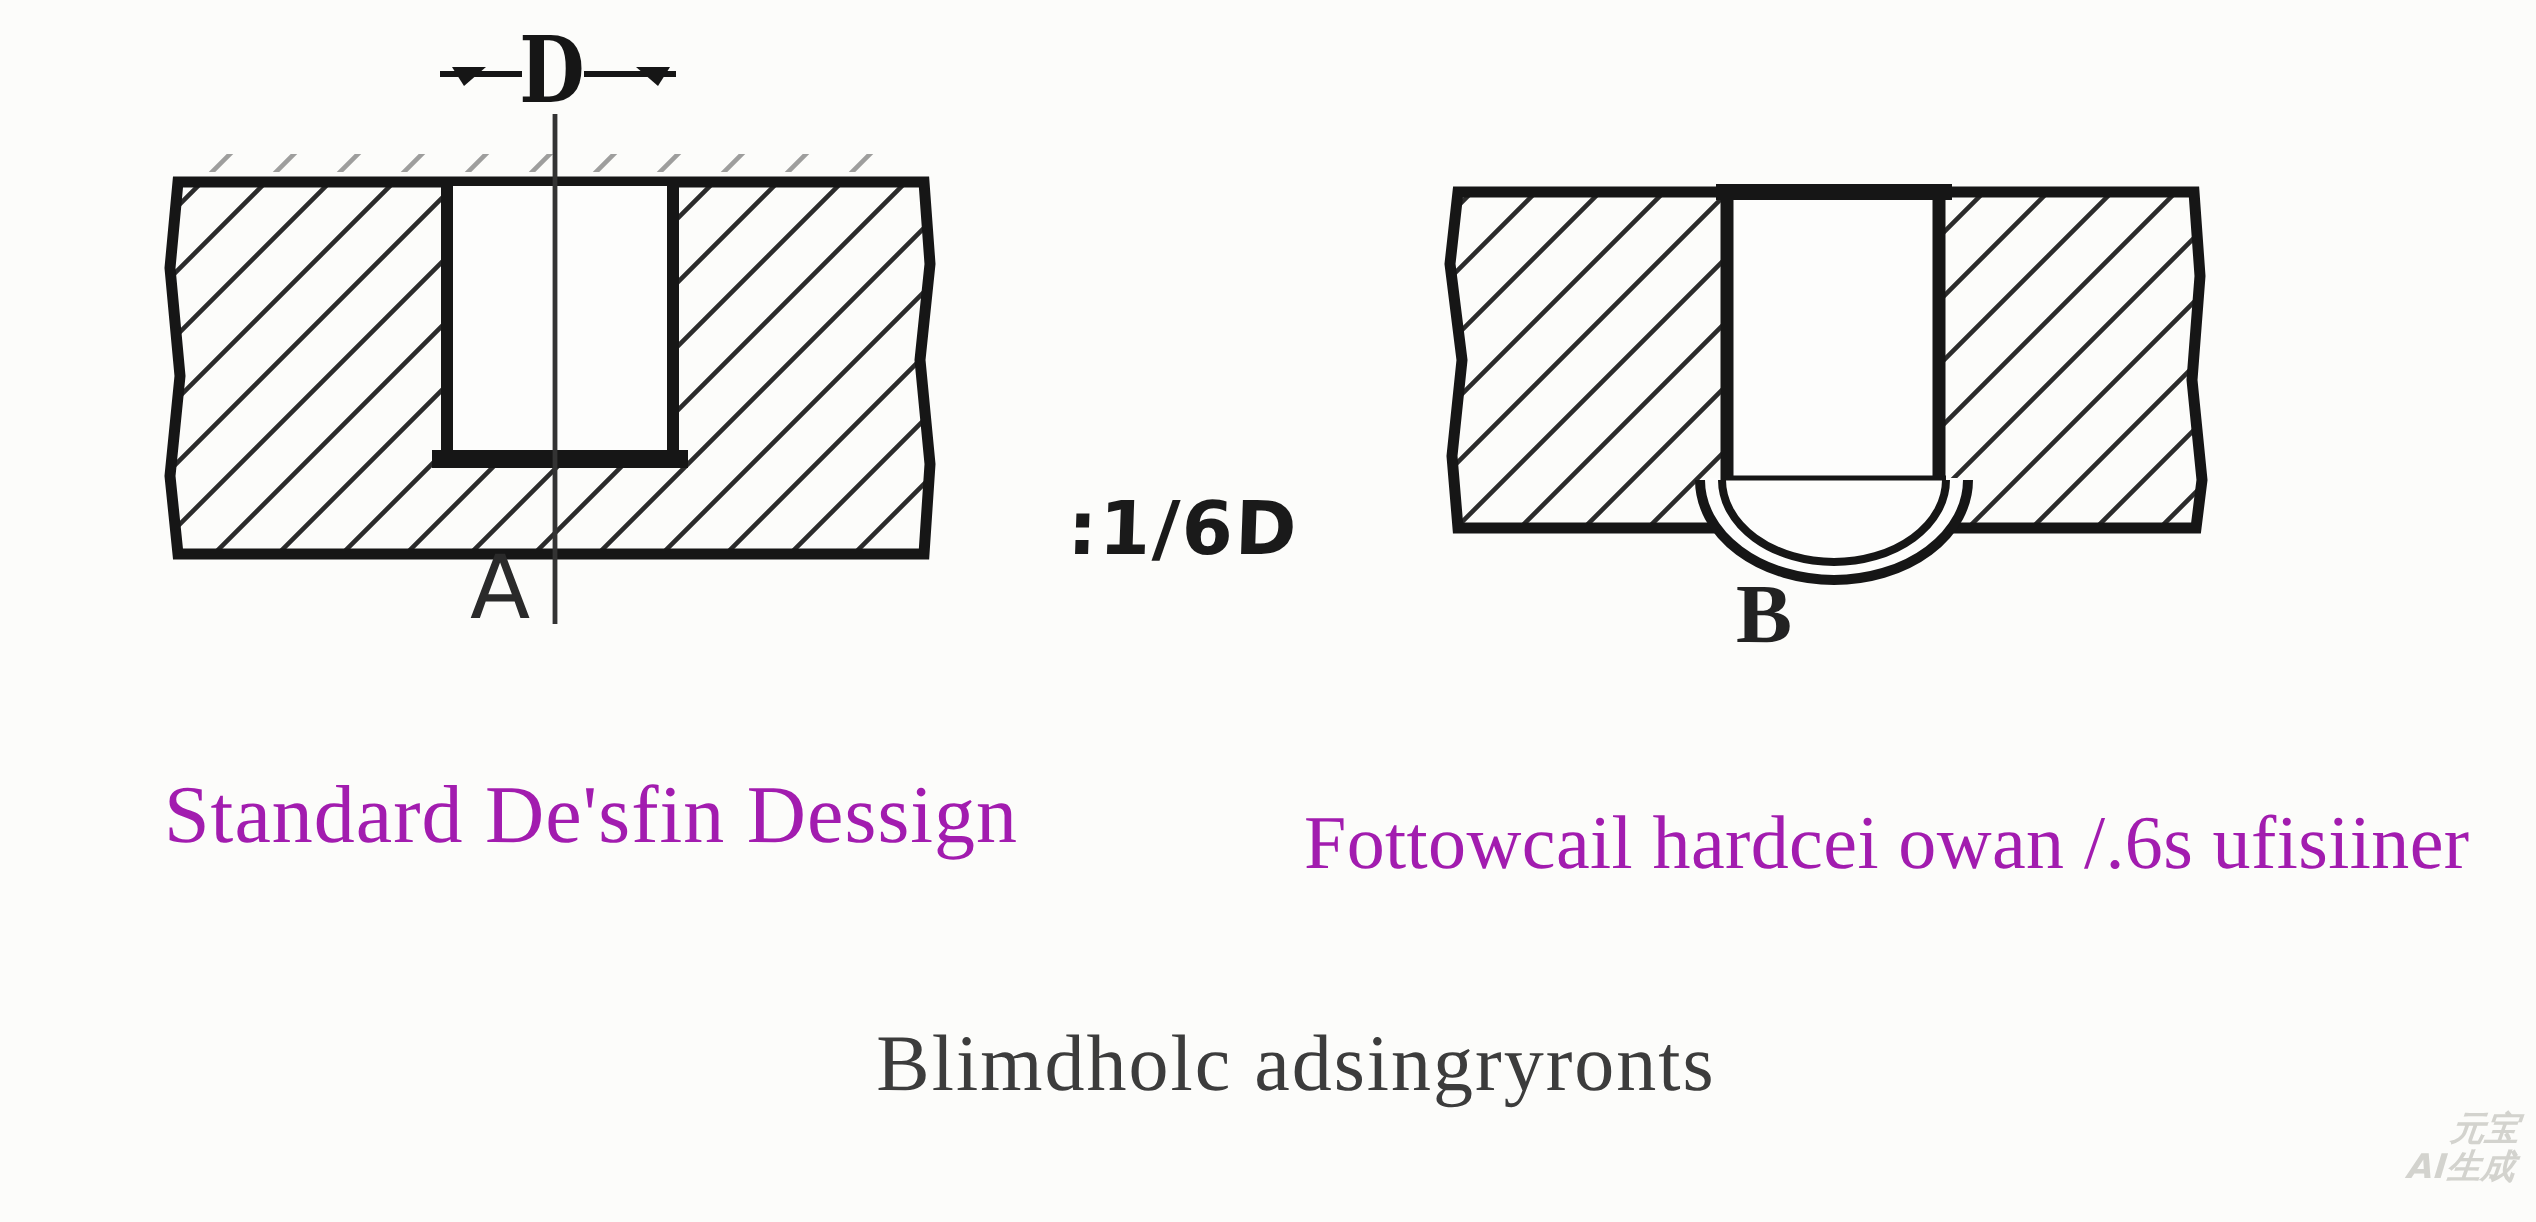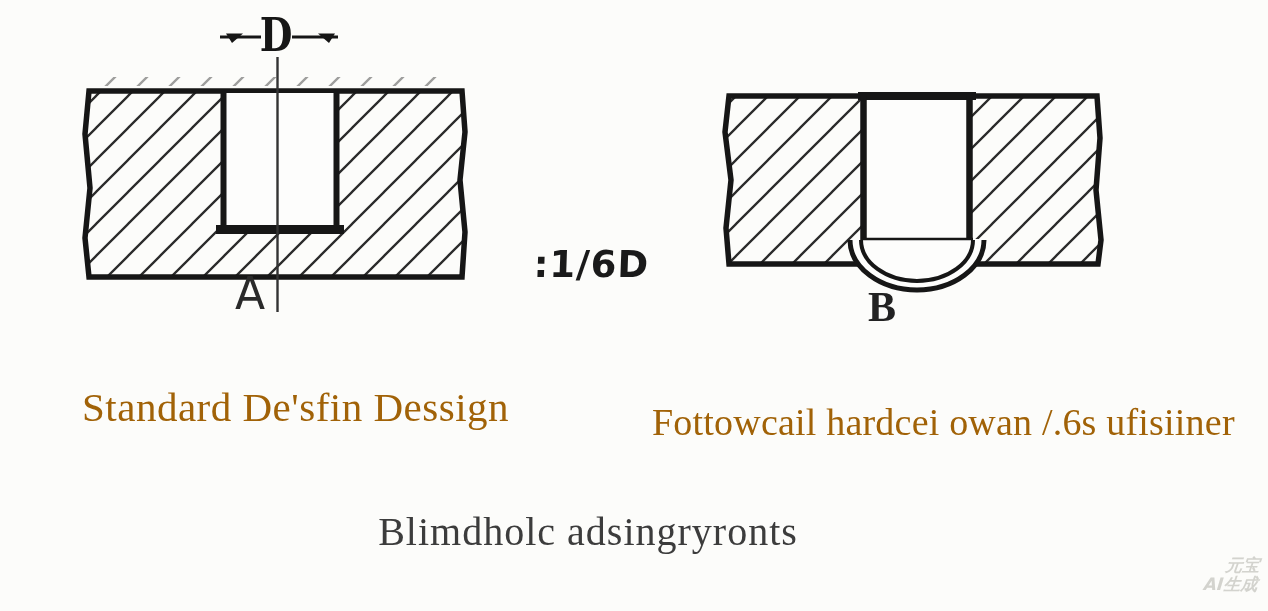--- a/index.html
+++ b/index.html
@@ -5,28 +5,28 @@
   html,body{margin:0;padding:0;}
   body{
     width:1268px;height:611px;position:relative;overflow:hidden;
     background:#fcfcfa;
     font-family:"Liberation Serif", serif;
   }
   #stage{position:absolute;inset:0;width:1268px;height:611px;}
   svg{position:absolute;left:0;top:0;}
   .caption{
     position:absolute;
-    color:#a16207;
+    color:#a21caf;
     white-space:nowrap;
     font-family:"Liberation Serif", serif;
   }
   .caption-left{left:82px;top:383px;font-size:41px;letter-spacing:0.5px;}
   .caption-right{left:652px;top:400px;font-size:38px;letter-spacing:0.2px;}
   .caption-bottom{
-    left:588px;top:508px;transform:translateX(-50%);
+    left:648px;top:508px;transform:translateX(-50%);
     font-size:40px;color:#3c3c3c;letter-spacing:1px;
   }
   .watermark{
     position:absolute;right:10px;top:556px;
     text-align:right;
     font-family:"DejaVu Sans", sans-serif;
     font-style:italic;font-weight:bold;
     font-size:17px;line-height:1.12;
     color:#d3d3ce;
     transform:skewX(-6deg);

